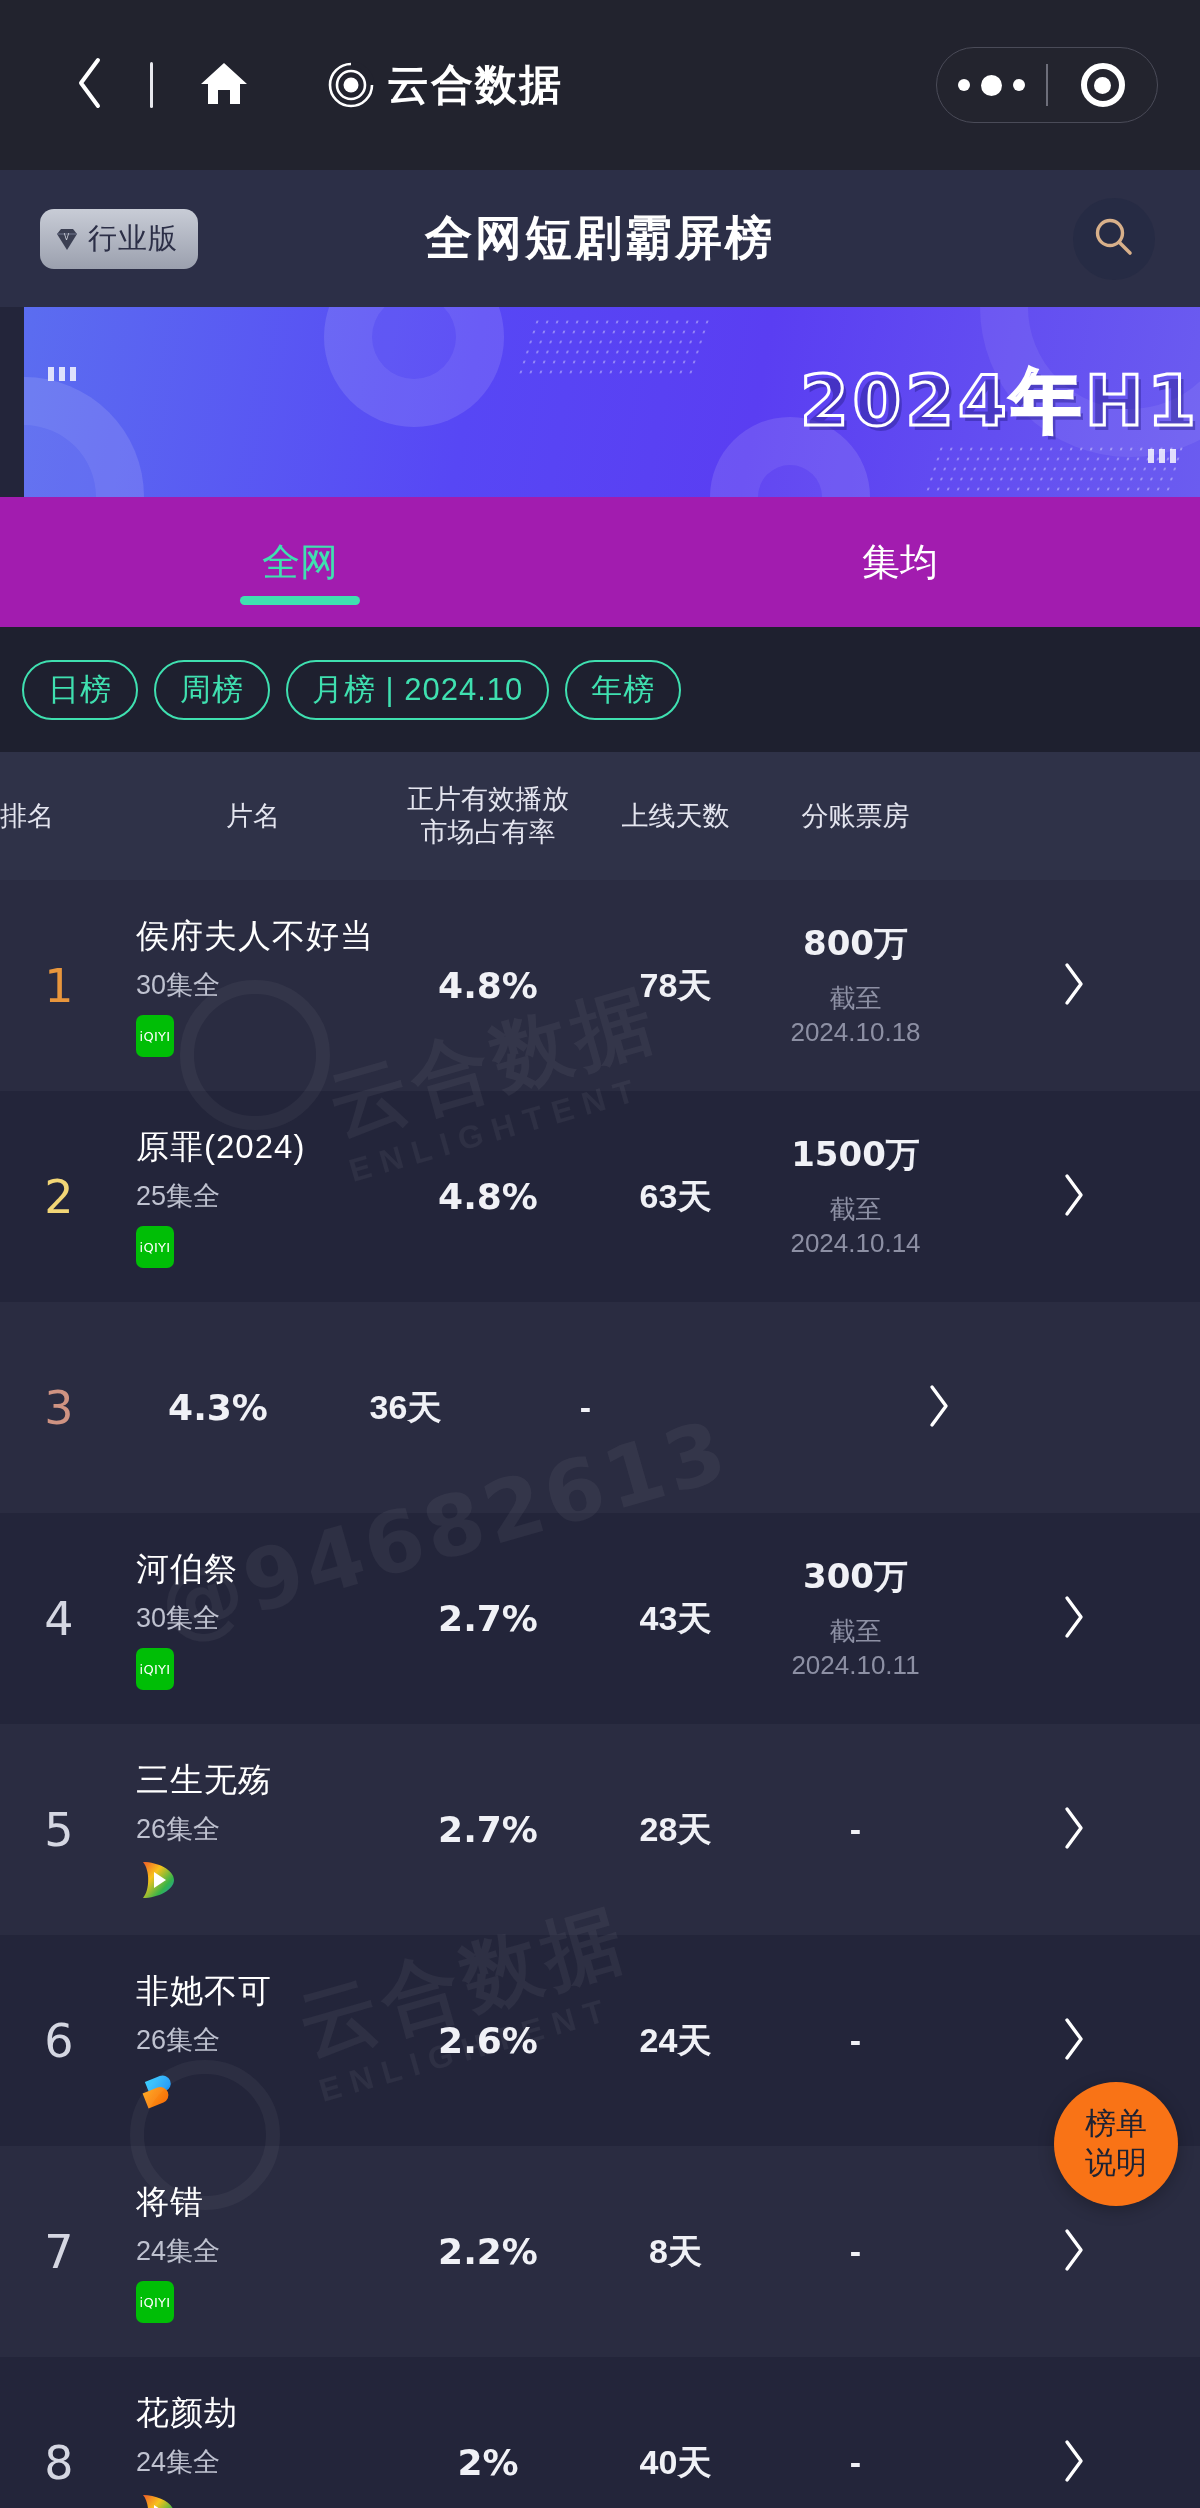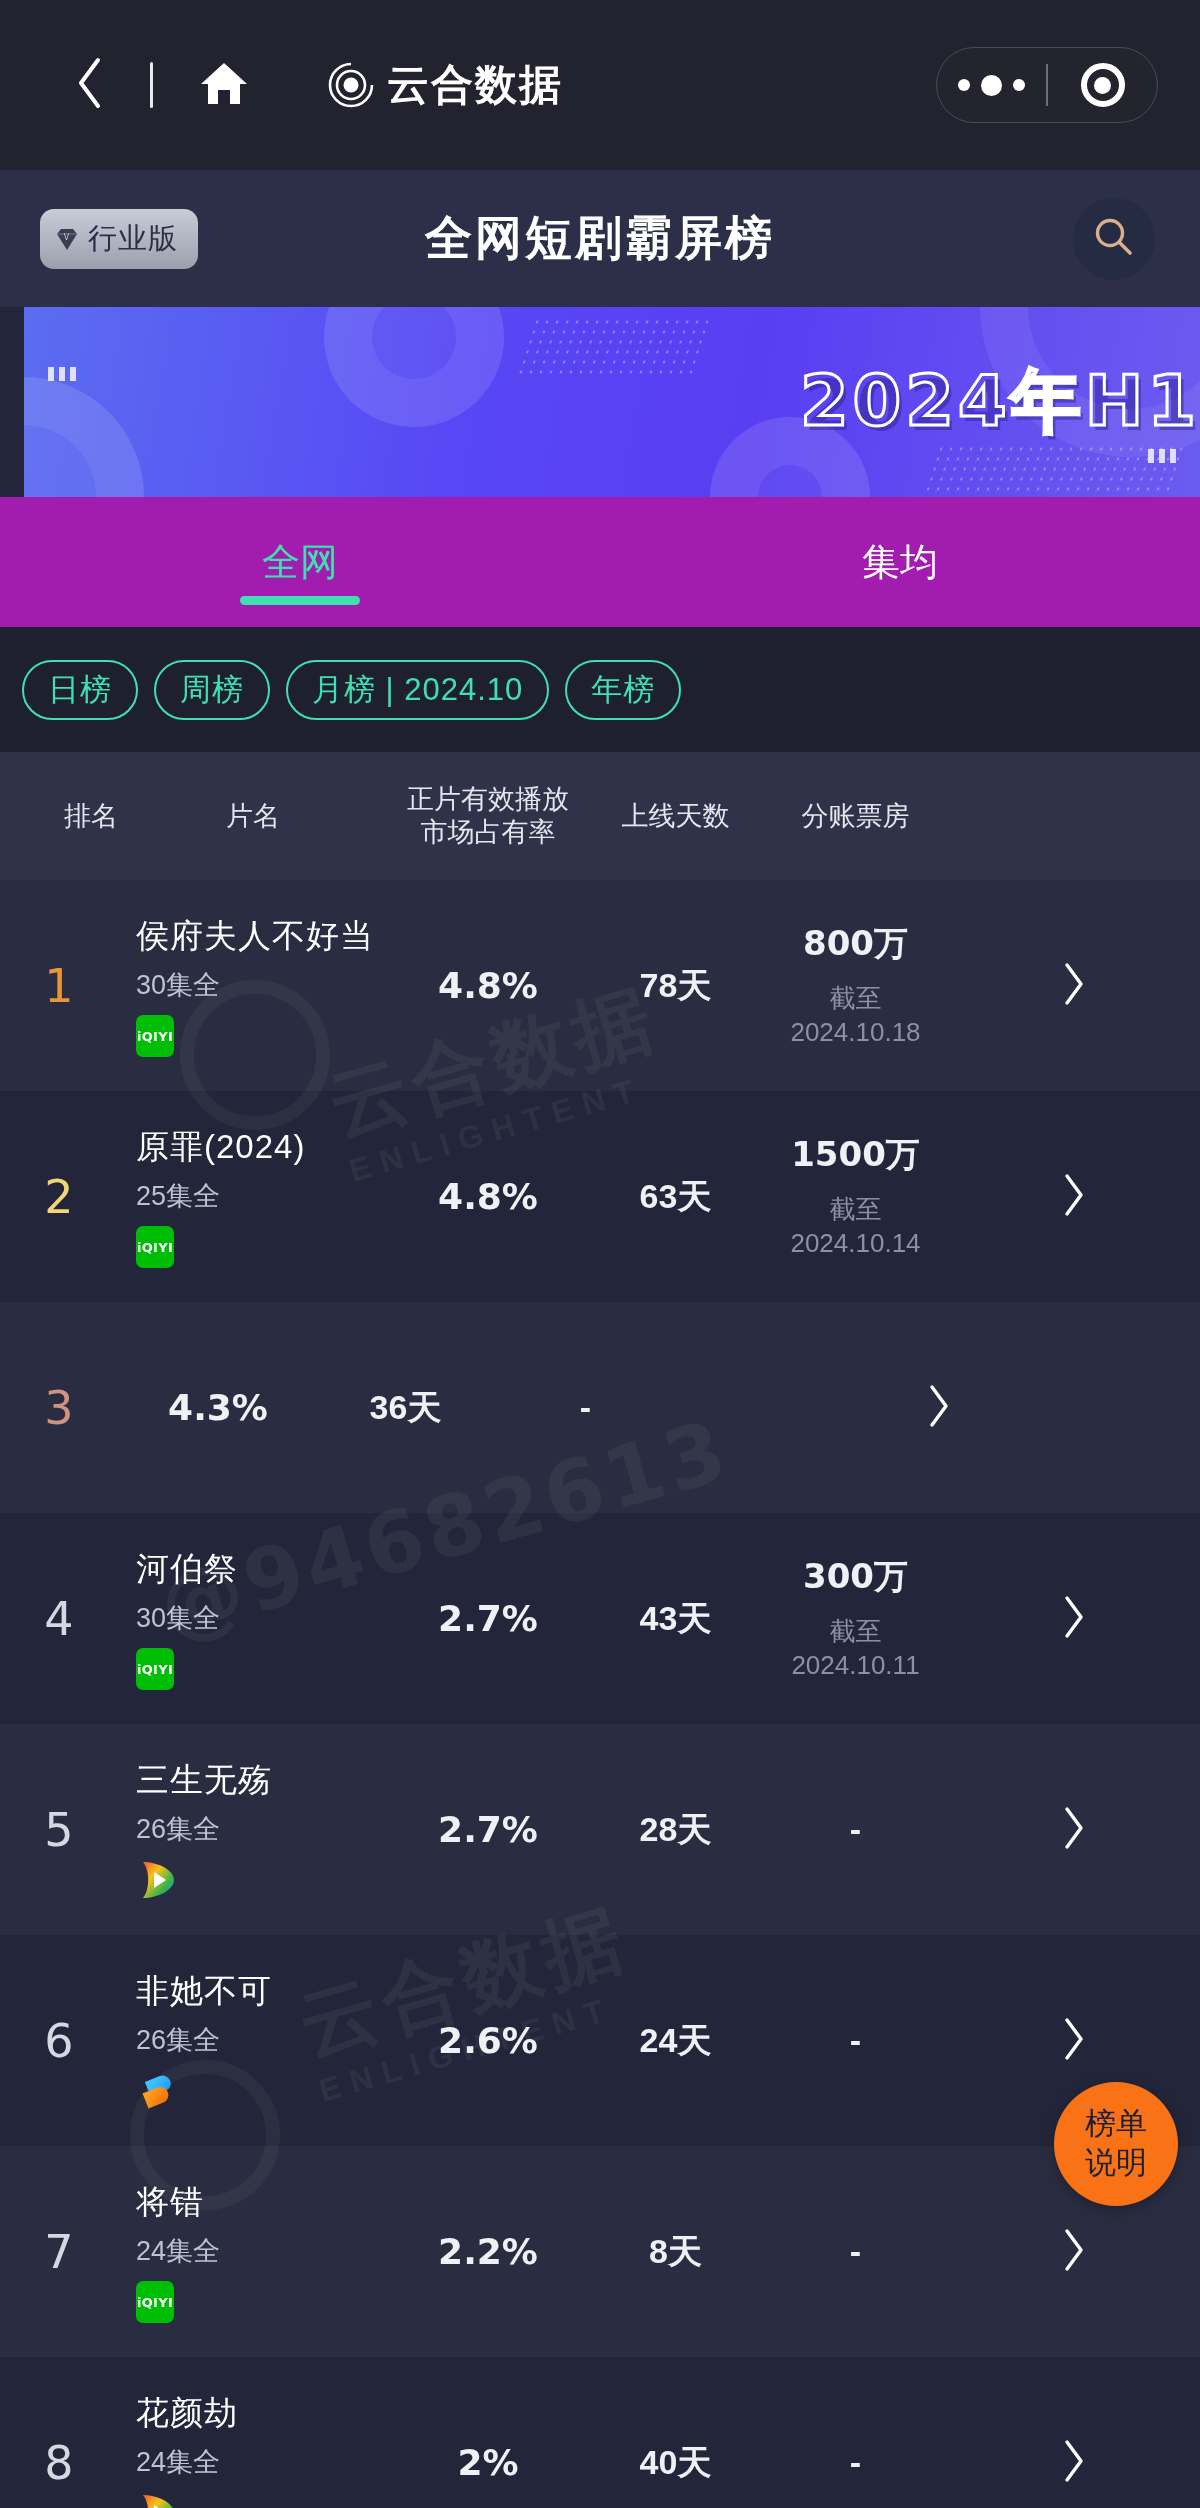--- a/index.html
+++ b/index.html
@@ -171,21 +171,21 @@
     white-space:nowrap; cursor:pointer;
     letter-spacing:1px;
   }
 
   
   .thead{
     height:128px; background:#2f3248;
     display:flex; align-items:center;
     font-size:27px; color:#e4e5ef;
   }
-  .col-rank  { width:118px; text-align:right; flex:none;font-family:Liberation Serif, serif; }
+  .col-rank  { width:118px; text-align:left; flex:none;font-family:Liberation Serif, serif; }
   .col-title { width:270px; flex:none; }
   .col-share { width:200px; text-align:center; flex:none; }
   .col-days  { width:175px; text-align:center; flex:none; }
   .col-box   { width:185px; text-align:center; flex:none; }
   .col-arrow { flex:1; text-align:center; }
   .thead .col-title{ text-align:center; }
   .thead .col-share{ line-height:1.22; }
 
   .rows{ position:relative; }
   .row{
@@ -207,21 +207,21 @@
   .title-main{
     font-size:33px; font-weight:400; color:#ffffff; letter-spacing:1px;
     white-space:nowrap;
   }
   .title-sub{ font-size:27px; color:#bfc2d0; }
   .plat{ margin-top:4px; height:42px; display:flex; align-items:center; }
 
   .badge-iqiyi{
     width:38px;height:42px;border-radius:7px;background:#00be06;
     display:flex;align-items:center;justify-content:center;
-    font-size:13px;font-weight:700;color:#fff;letter-spacing:.3px;
+    font-size:13px;font-weight:400;color:#fff;letter-spacing:.3px;
     font-family:"DejaVu Sans",sans-serif;
   }
   .icon-mango{ width:44px;height:44px; }
   .icon-douyin{ width:46px;height:46px; }
 
   .cell-share{
     width:200px; flex:none; text-align:center;
     font-size:36px; font-weight:700; color:#f0f1f6;
     font-family:"DejaVu Sans",sans-serif;
   }

